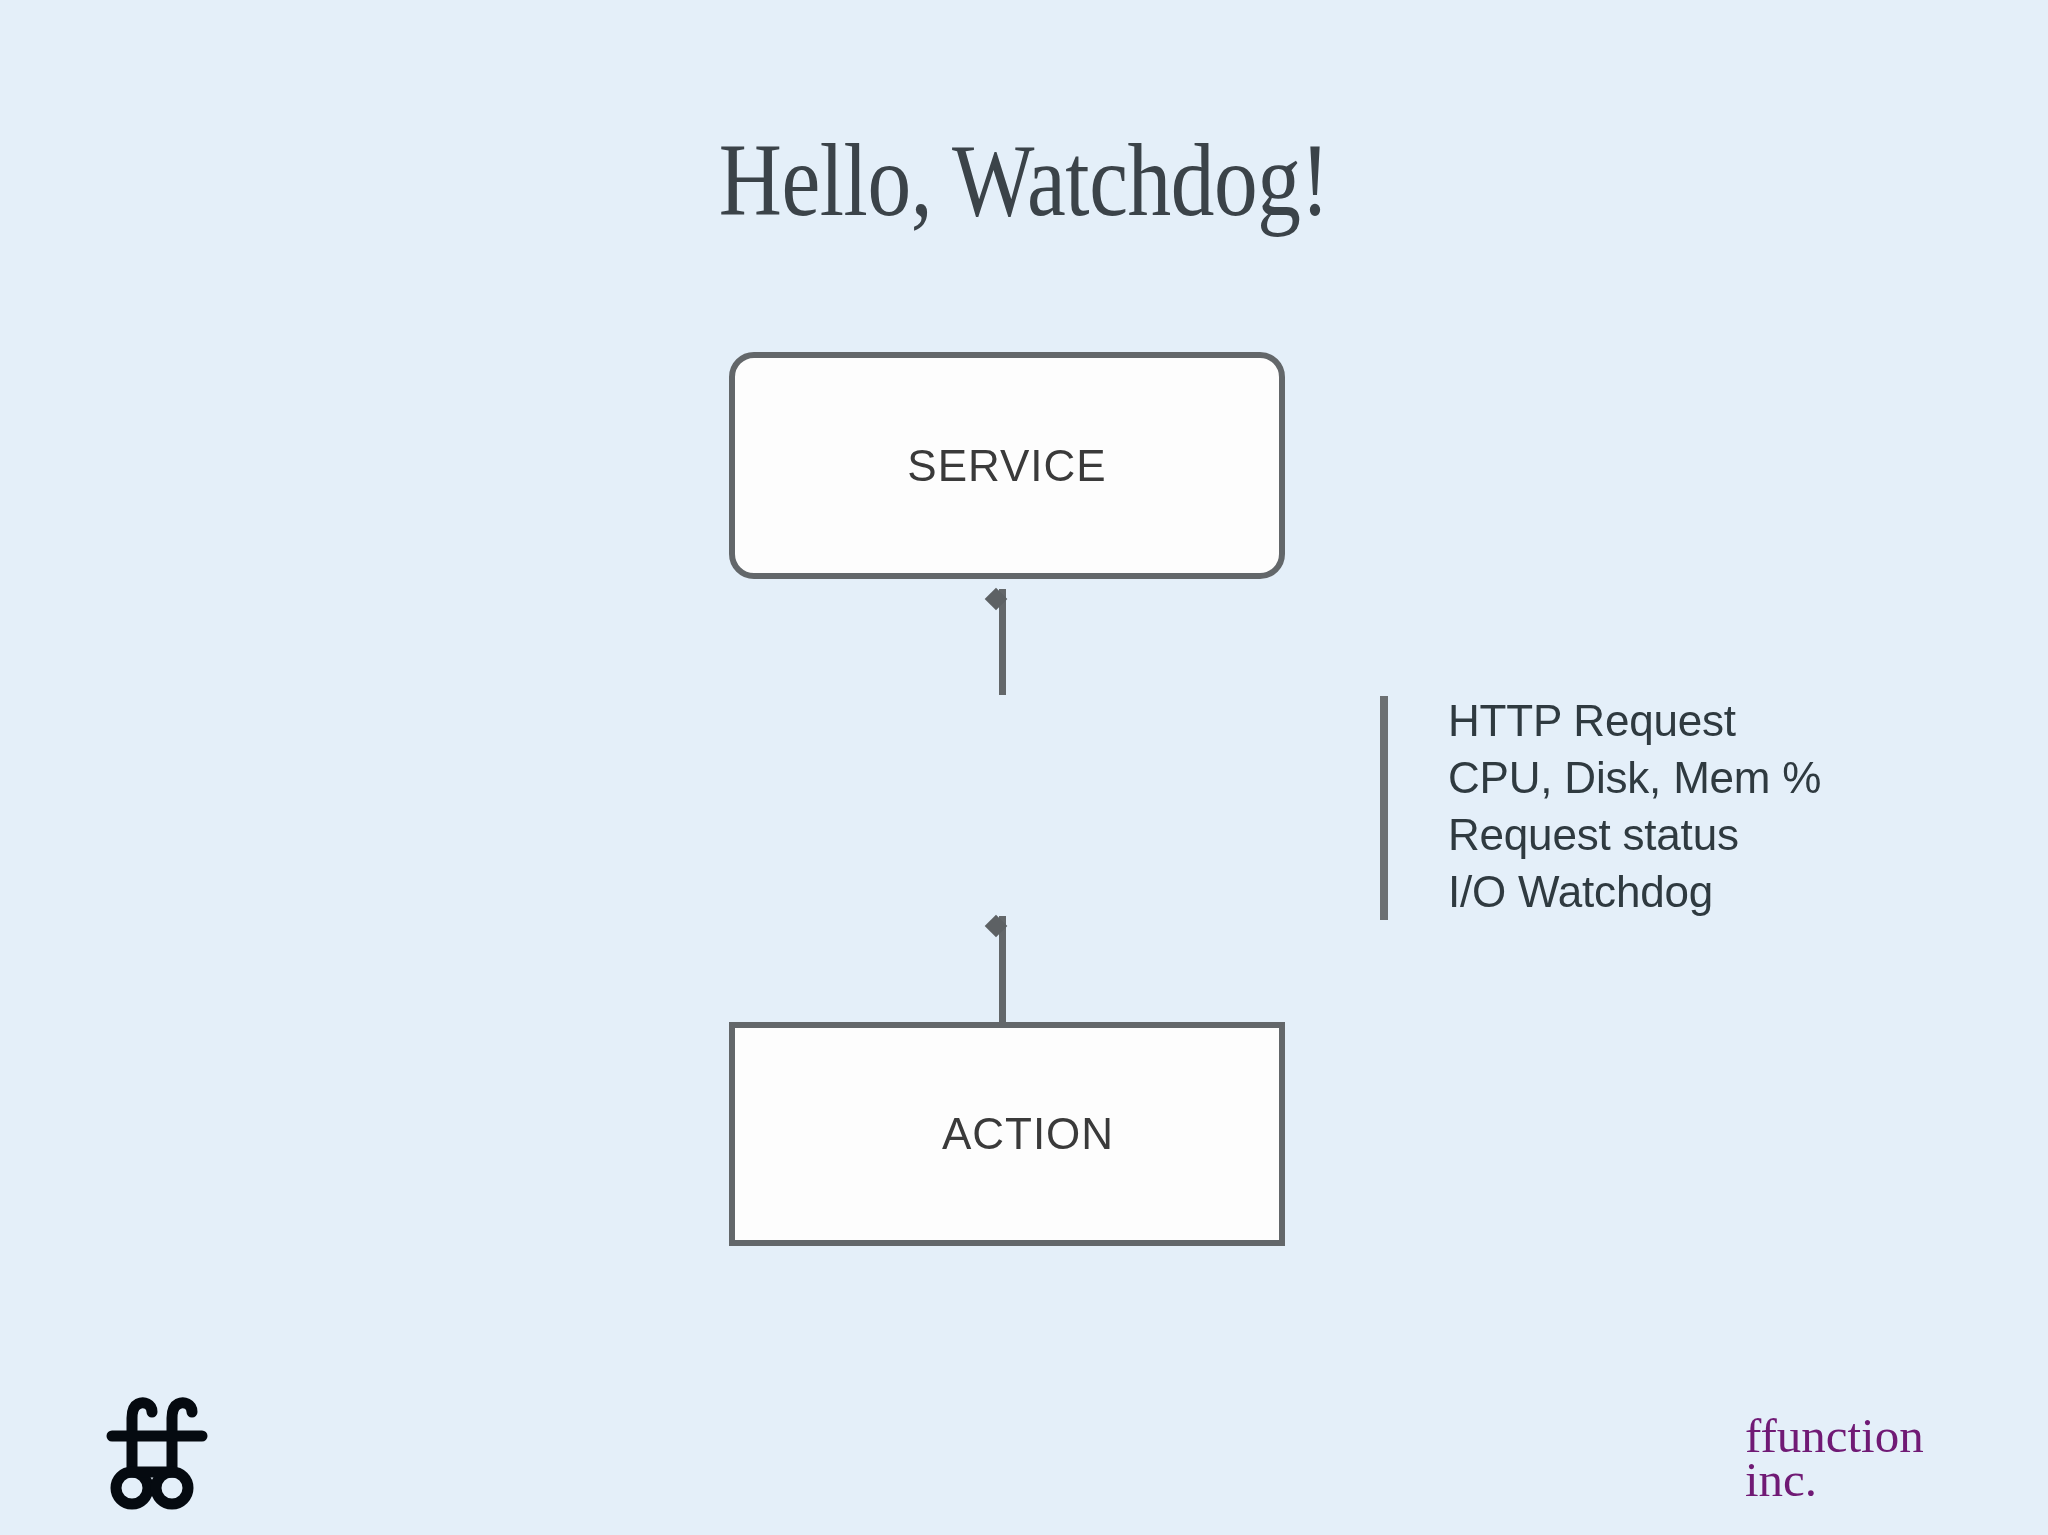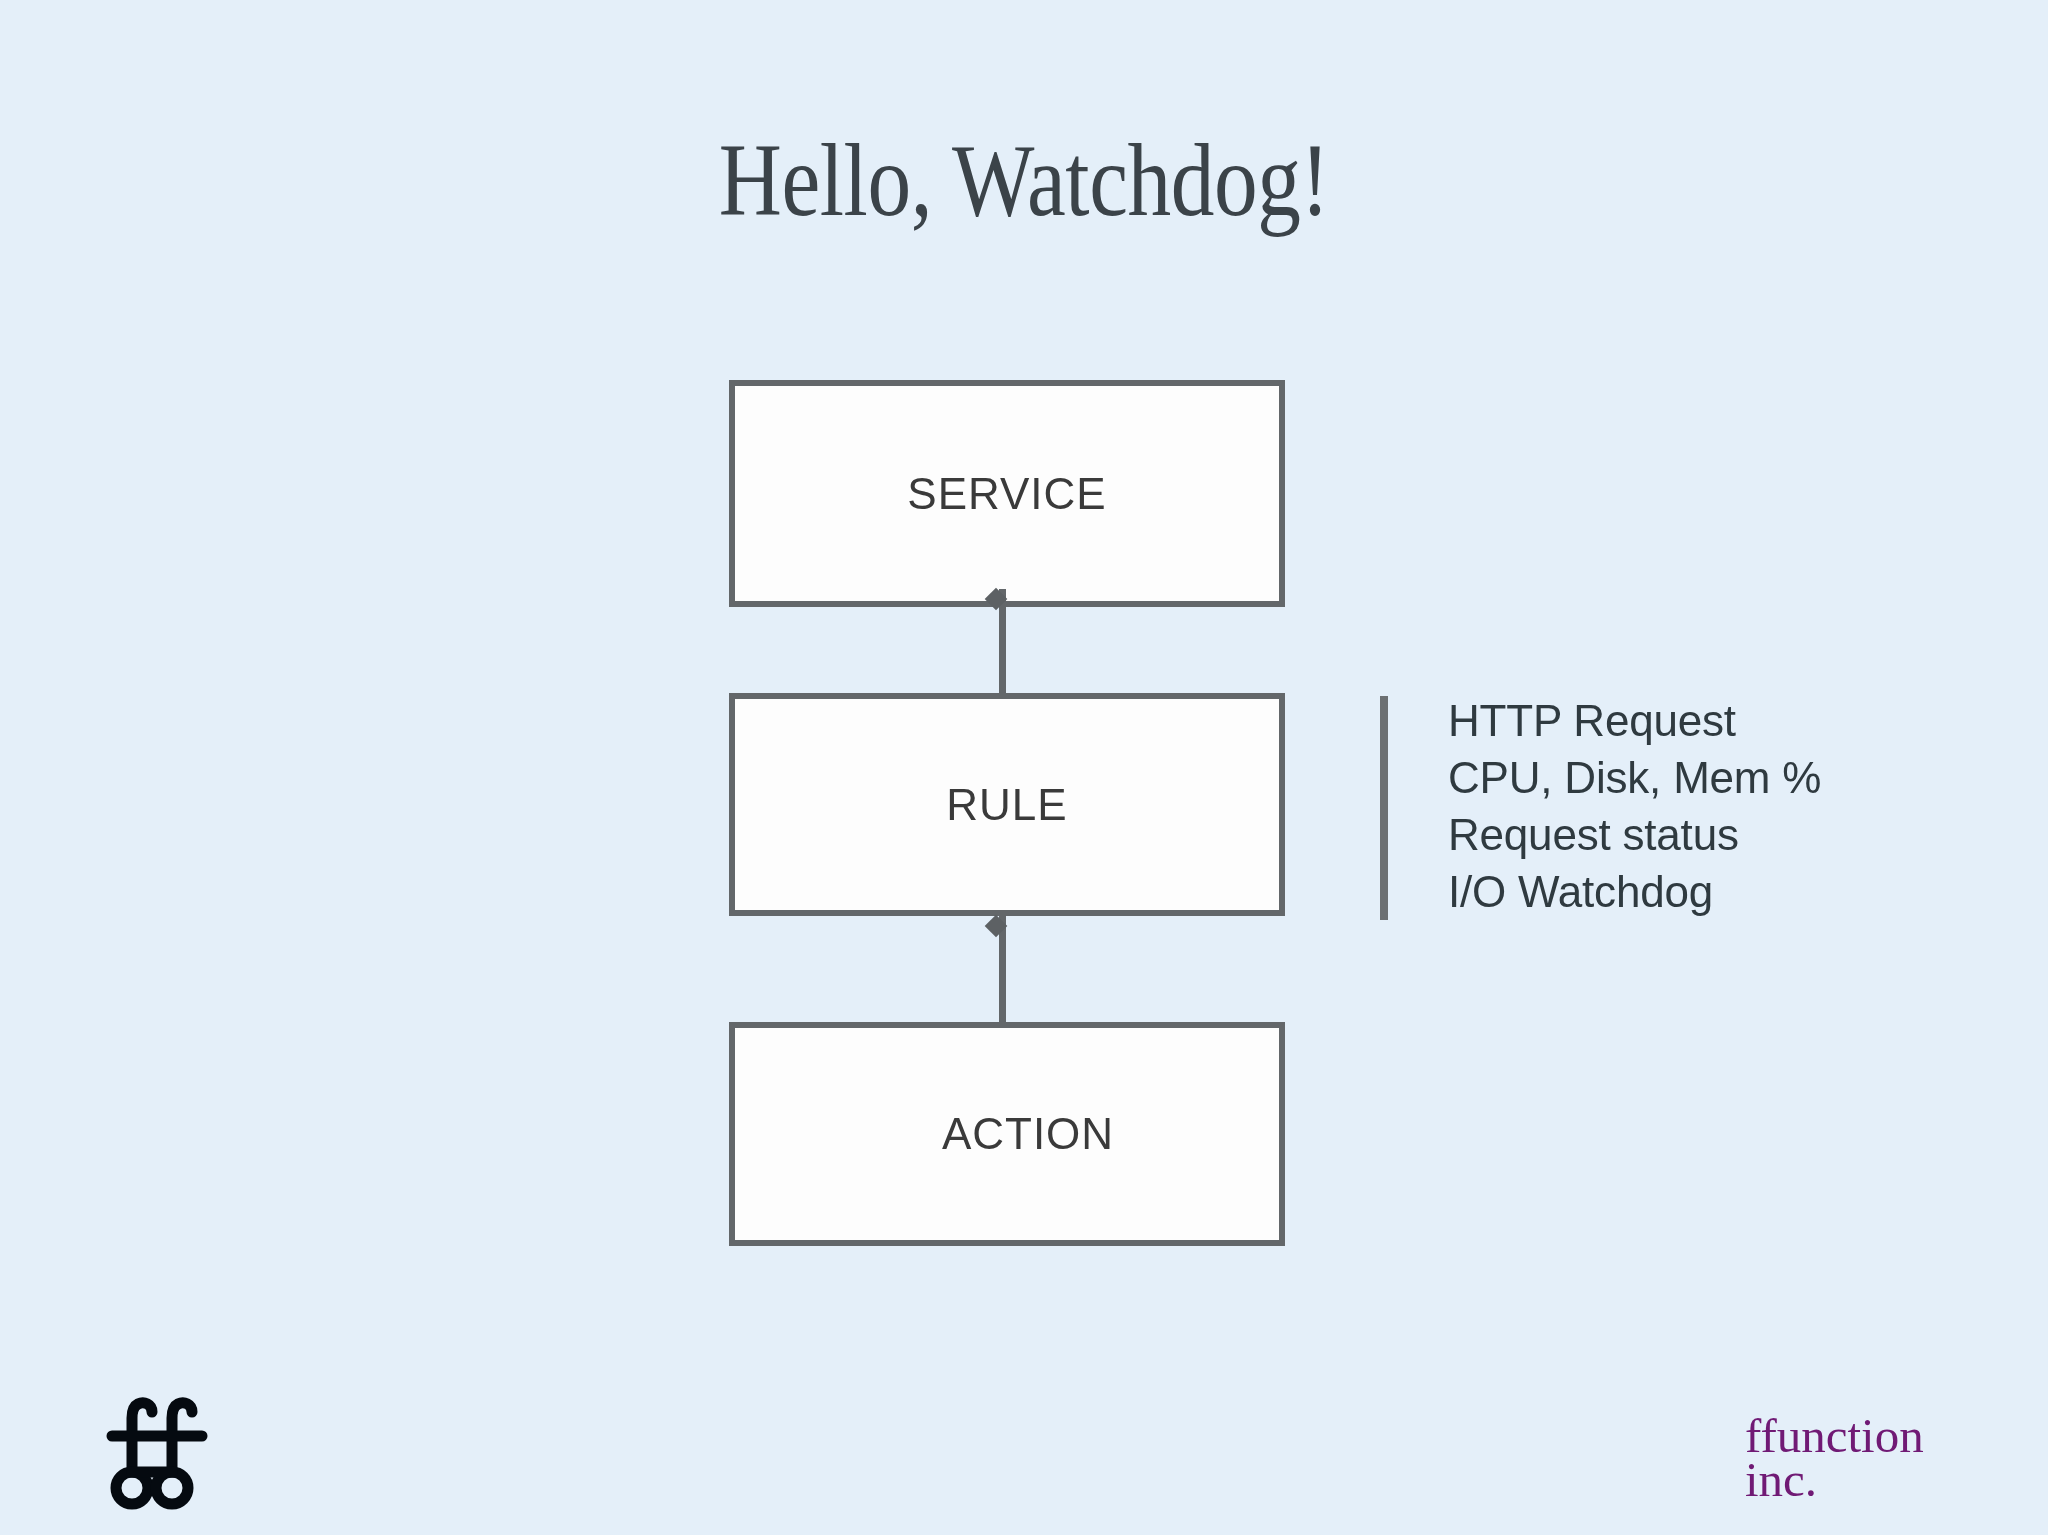--- a/index.html
+++ b/index.html
@@ -67,21 +67,21 @@
   .node-label {
     font-family: "Liberation Sans", sans-serif;
     font-size: 44px;
     letter-spacing: 1.0px;
     color: #3a3a3a;
     font-weight: 400;
     line-height: 1;
     user-select: none;
   }
 
-  #node-service { top: 380px;  height: 227px; }
+  #node-service { top: 352px;  height: 227px; border-radius: 25px; }
   #node-rule    { top: 693px;  height: 223px; }
   #node-action  { top: 1022px; height: 224px; padding-left: 42px; }
 
   
   .connector-line {
     position: absolute;
     left: 999px;
     width: 7px;
     background: #63676a;
   }
@@ -155,23 +155,20 @@
 
   <div id="diagram">
 
     <div class="node-box" id="node-service">
       <span class="node-label">SERVICE</span>
     </div>
 
     <div class="connector-line" id="connector-service-rule"></div>
     <div class="connector-diamond" id="diamond-service-rule"></div>
 
-    <div class="node-box" id="node-rule">
-      <span class="node-label">RULE</span>
-    </div>
 
     <div class="connector-line" id="connector-rule-action"></div>
     <div class="connector-diamond" id="diamond-rule-action"></div>
 
     <div class="node-box" id="node-action">
       <span class="node-label">ACTION</span>
     </div>
   </div>
 
   <div id="annotation">

